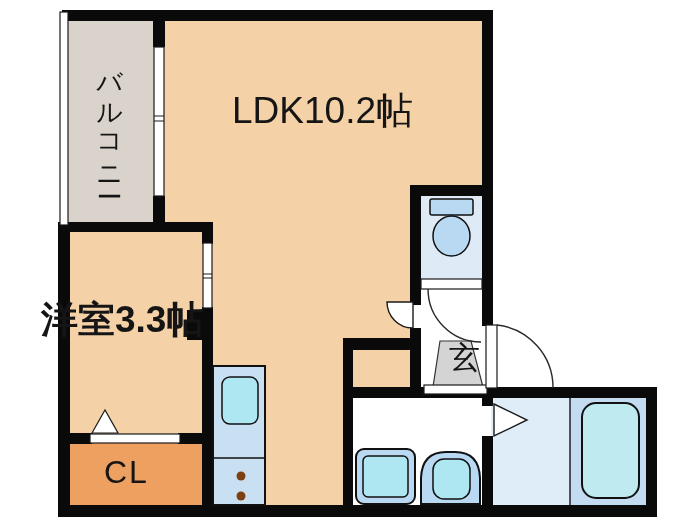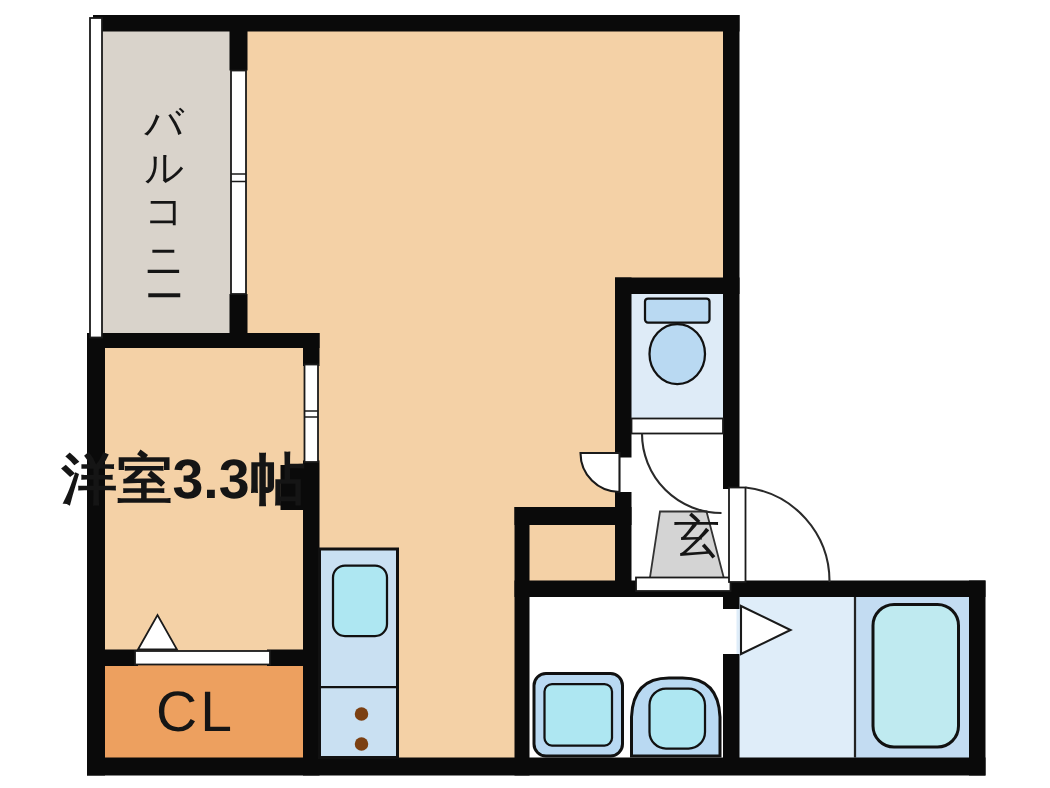--- a/index.html
+++ b/index.html
@@ -10,21 +10,21 @@
   .opening{fill:#ffffff;stroke:#1a1a1a;stroke-width:1.2;}
   .arc{fill:none;stroke:#2a2a2a;stroke-width:1.4;}
   .fixture{stroke:#111111;stroke-width:2;}
   .fixture-thin{stroke:#111111;stroke-width:1.5;}
   .lbl{position:absolute;color:#151515;white-space:nowrap;line-height:1;}
   .lbl-ldk{left:232px;top:92px;font-size:37px;}
   .lbl-west{left:41px;top:301px;font-size:37px;font-weight:bold;}
   .lbl-balcony{left:97px;top:53px;font-size:26px;writing-mode:vertical-rl;
                text-orientation:upright;letter-spacing:3px;height:150px;}
   .lbl-entrance{left:449px;top:342px;font-size:31px;}
-  .lbl-cl{left:104px;top:456px;font-size:38px;letter-spacing:2px;}
+  .lbl-cl{left:104px;top:456px;font-size:32px;letter-spacing:2px;}
 </style>
 </head>
 <body>
 
 <div id="stage">
   <svg id="plan-svg" width="700" height="525" viewBox="0 0 700 525">
 
     <rect x="66" y="14" width="89" height="210" fill="#d9d3cb"></rect>
     <rect x="158" y="14" width="330" height="186" fill="#f4d1a6"></rect>
     <rect x="158" y="195" width="253" height="155" fill="#f4d1a6"></rect>
@@ -107,17 +107,18 @@
     </g>
 
     <g>
       <path class="fixture" d="M 421 504 L 421 478 Q 422 452 446 452 L 455 452 Q 479 452 480 478 L 480 504 Z" fill="#b9d9f2"></path>
       <rect class="fixture-thin" x="433" y="459" width="37" height="40" rx="11" fill="#aee7f2"></rect>
     </g>
 
     <rect class="fixture" x="582" y="403" width="57" height="95" rx="14" fill="#bfeaf0"></rect>
   </svg>
 
+  <div class="lbl lbl-ldk">LDK10.2帖</div>
   <div class="lbl lbl-west">洋室3.3帖</div>
   <div class="lbl lbl-balcony">バルコニー</div>
   <div class="lbl lbl-entrance">玄</div>
   <div class="lbl lbl-cl">CL</div>
 </div>
 
 </body></html>

